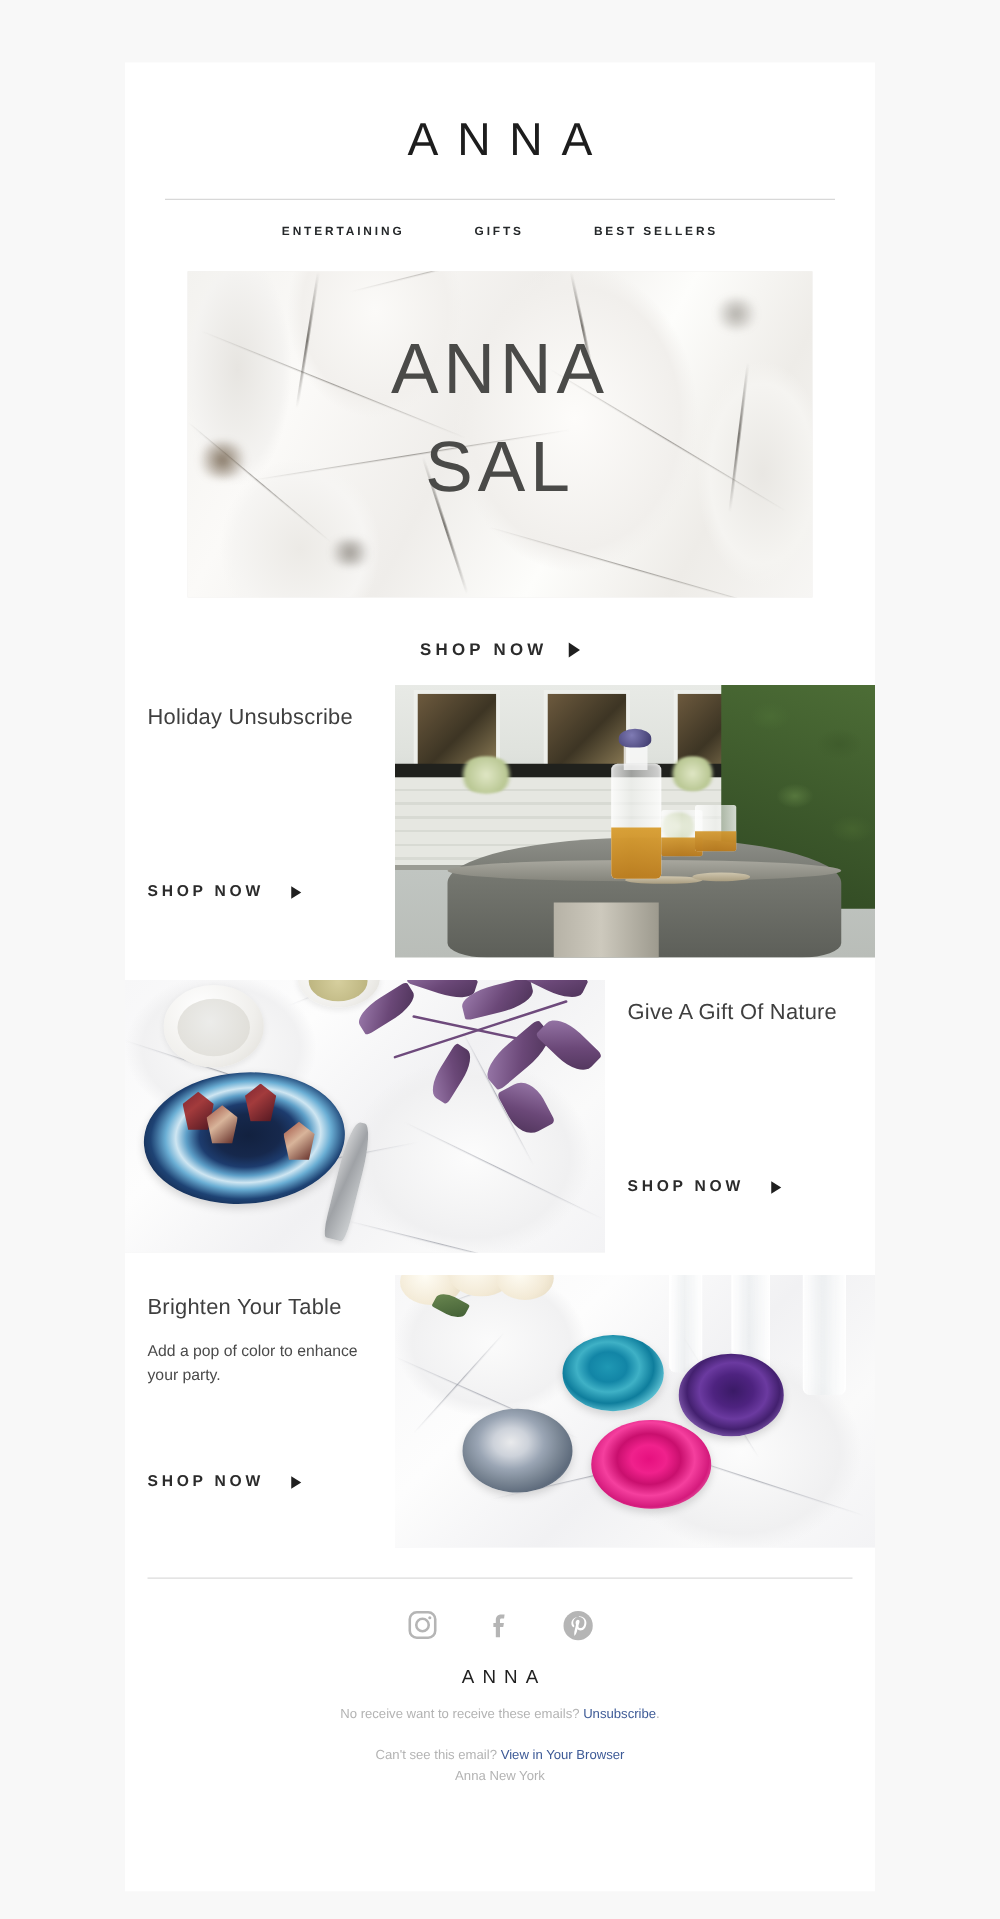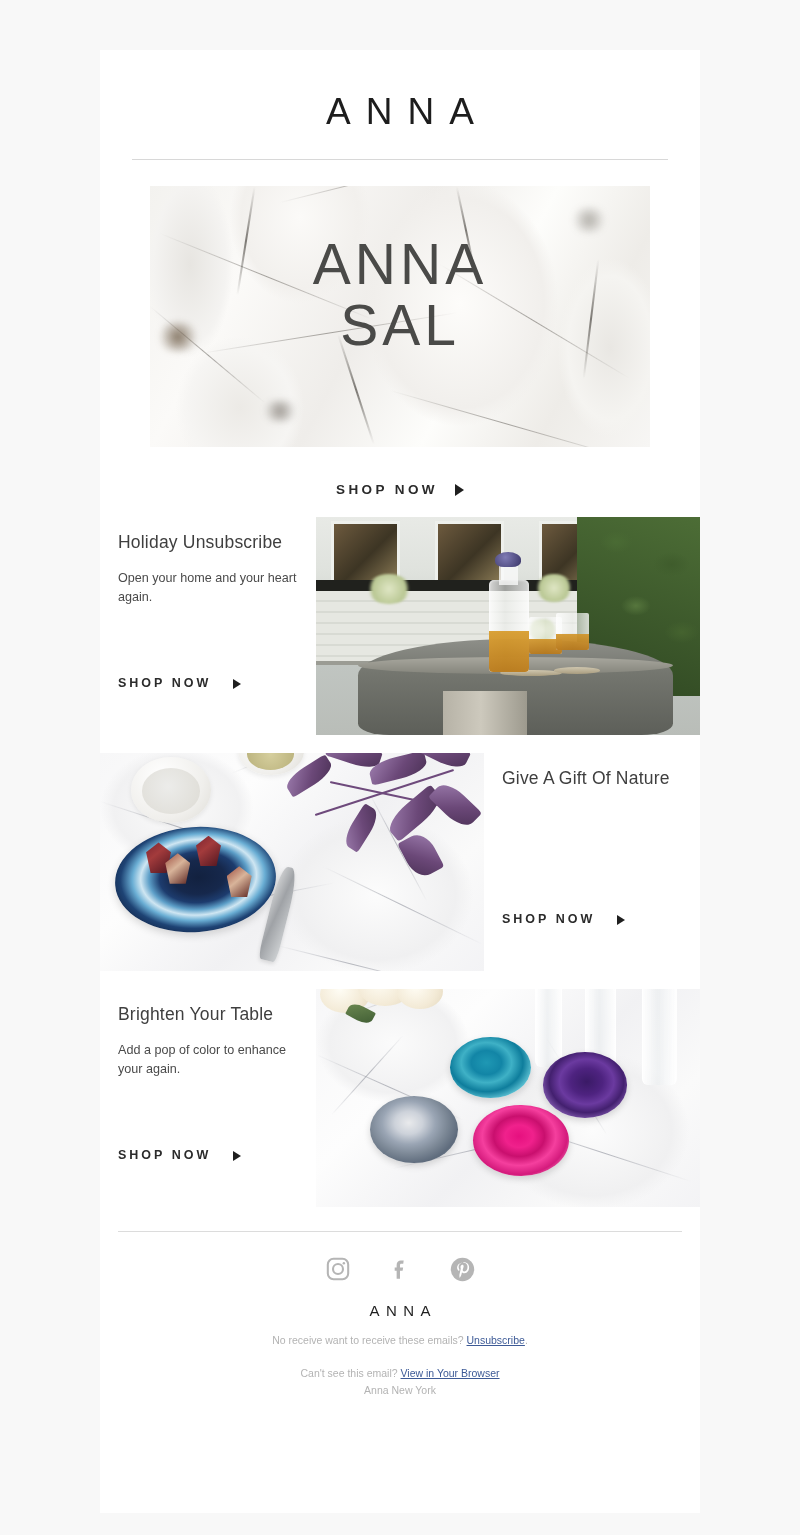--- a/index.html
+++ b/index.html
@@ -109,21 +109,21 @@
     position: absolute;
     left: 0; right: 0;
     top: 50px;
     text-align: center;
     font-size: 57px;
     font-weight: 300;
     line-height: 1.0;
     letter-spacing: 4px;
     color: #4a4a48;
   }
-  .hero-title .l2 { display: block; margin-top: 4px; }
+  .hero-title .l2 { display: block; margin-top: 22px; }
 
   
   .promo-copy {
     margin: 23px auto 0 auto;
     width: 500px;
     text-align: center;
     font-size: 14.5px;
     font-weight: 300;
     line-height: 1.62;
     color: #4d4d4d;
@@ -445,33 +445,37 @@
     margin-top: 13px;
     font-size: 10.5px;
     font-weight: 400;
     color: #b3b3b3;
     line-height: 1.6;
   }
   .footer-line.second { margin-top: 0; }
   .footer-line.browser { margin-top: 16px; color: #b3b3b3; }
   .footer-link {
     color: #3d5a96;
-    text-decoration: underline;
     cursor: pointer;
   }
 </style>
 </head>
 <body>
 
 <div class="page">
   <div class="email-card">
 
     <div class="brand-header">
       <div class="brand-logo">ANNA</div>
       <div class="header-rule"></div>
+      <div class="nav-bar">
+        <a class="nav-item">ENTERTAINING</a>
+        <a class="nav-item">GIFTS</a>
+        <a class="nav-item">BEST SELLERS</a>
+      </div>
     </div>
 
     <div class="hero">
       <div class="hero-art">
         <div class="hero-vein" style="left:2%;top:18%;width:46%;transform:rotate(22deg);"></div>
         <div class="hero-vein" style="left:26%;top:6%;width:40%;transform:rotate(-14deg);"></div>
         <div class="hero-vein" style="left:58%;top:30%;width:44%;transform:rotate(31deg);"></div>
         <div class="hero-vein" style="left:10%;top:64%;width:52%;transform:rotate(-9deg);"></div>
         <div class="hero-vein" style="left:48%;top:78%;width:48%;transform:rotate(16deg);"></div>
         <div class="hero-vein" style="left:0%;top:46%;width:30%;transform:rotate(40deg);"></div>
@@ -494,21 +498,20 @@
       <a class="cta cta-primary">
         <span>SHOP NOW</span>
         <span class="arrow"></span>
       </a>
     </div>
 
     <div class="section" style="margin-top:19px;">
       <div class="section-inner">
         <div class="sect-text">
           <div class="sect-title">Holiday Unsubscribe</div>
-          <div class="sect-desc">Open your home and your heart again.</div>
           <div class="sect-cta-wrap">
             <a class="cta sect-cta">
               <span>SHOP NOW</span>
               <span class="arrow"></span>
             </a>
           </div>
         </div>
         <div class="sect-img img-patio">
           <div class="patio-house"></div>
           <div class="patio-win" style="left:4%;width:18%;"></div>
@@ -583,21 +586,21 @@
           <div class="purple-leaf" style="left:62%;top:30%;width:12%;height:9%;transform:rotate(-58deg);"></div>
           <div class="purple-leaf" style="left:78%;top:40%;width:11%;height:14%;transform:rotate(62deg);"></div>
         </div>
       </div>
     </div>
 
     <div class="section" style="margin-top:18px;">
       <div class="section-inner">
         <div class="sect-text">
           <div class="sect-title">Brighten Your Table</div>
-          <div class="sect-desc">Add a pop of color to enhance your again.</div>
+          <div class="sect-desc">Add a pop of color to enhance your party.</div>
           <div class="sect-cta-wrap">
             <a class="cta sect-cta">
               <span>SHOP NOW</span>
               <span class="arrow"></span>
             </a>
           </div>
         </div>
         <div class="sect-img img-coasters">
           <div class="marble-bg"></div>
           <div class="marble-vein" style="left:0%;top:30%;width:42%;transform:rotate(24deg);"></div>

